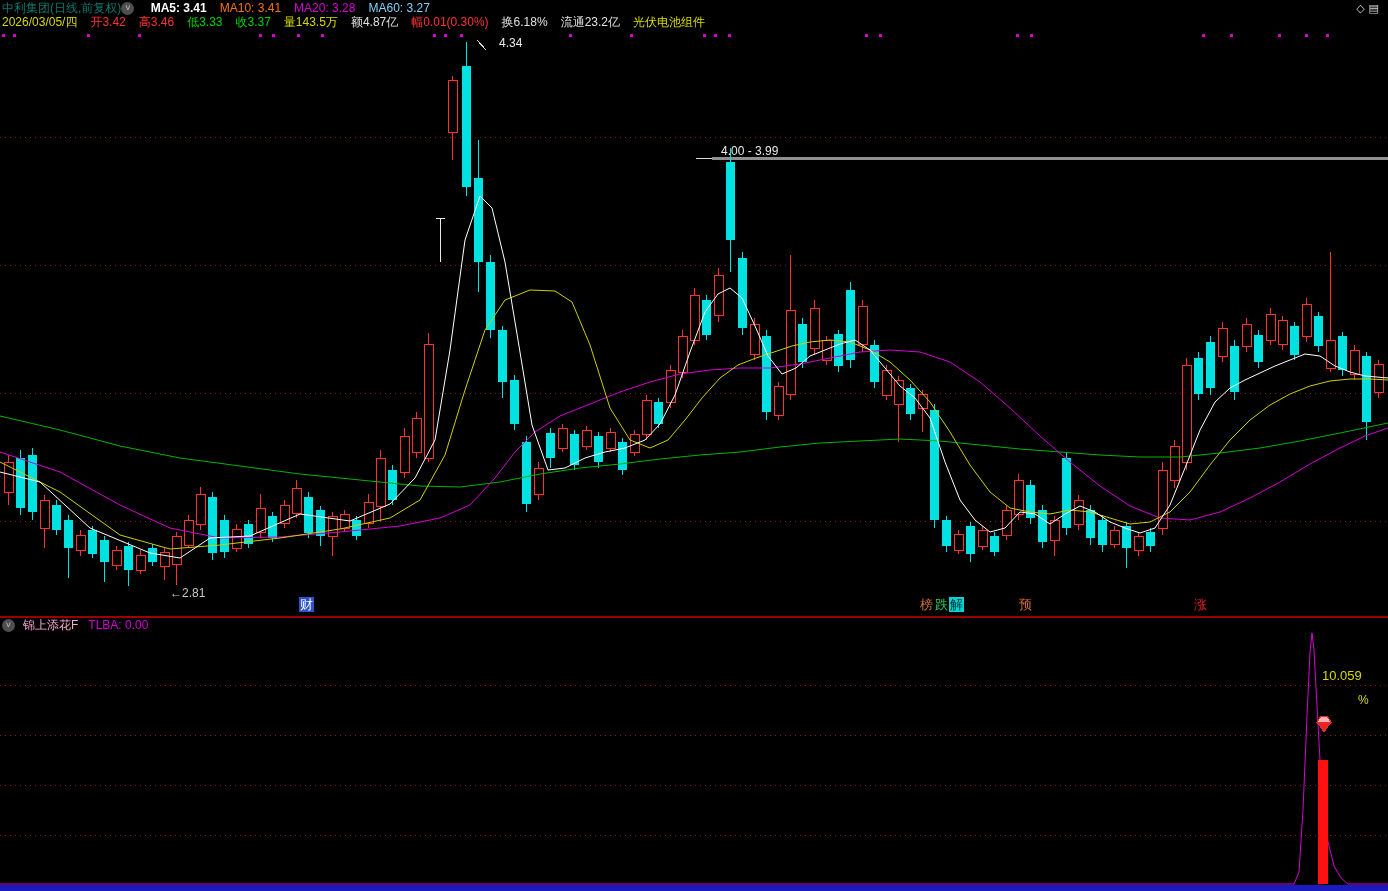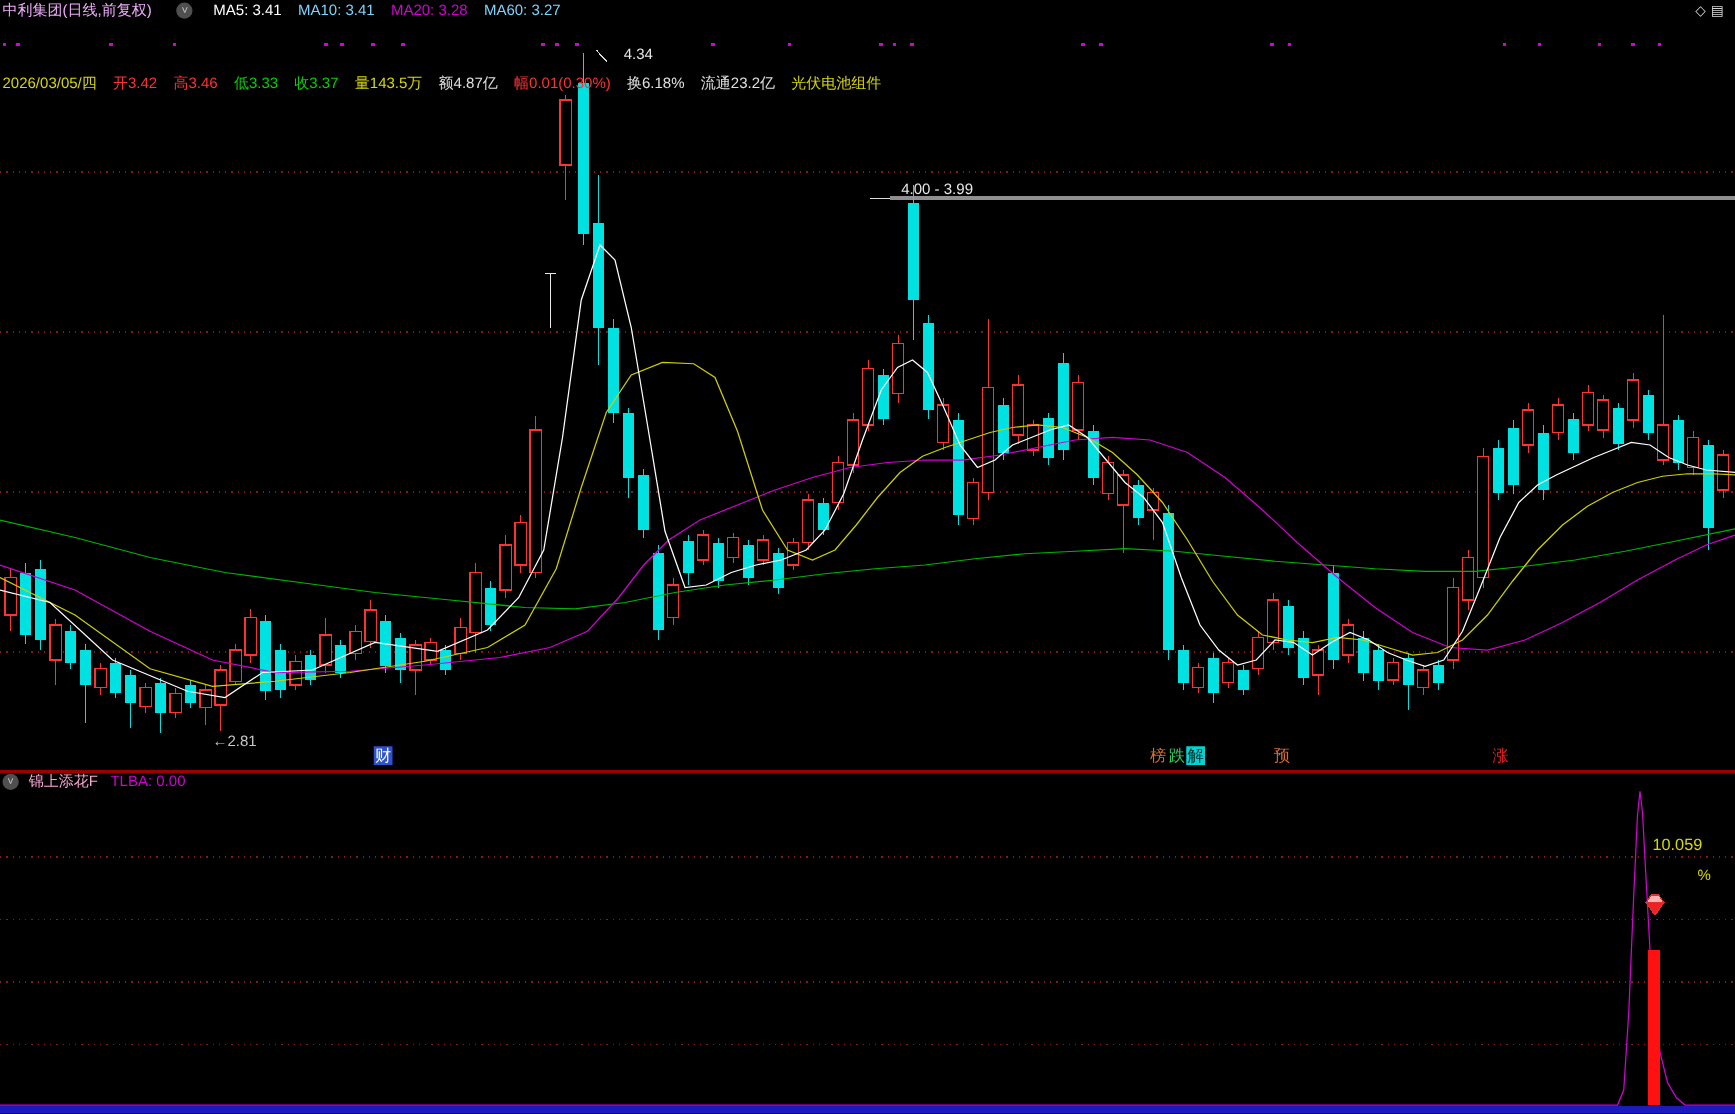--- a/index.html
+++ b/index.html
@@ -2,21 +2,21 @@
 <html><head>
 <meta charset="utf-8">
 <style>
   html,body{margin:0;padding:0;background:#000;}
   .screen{position:relative;width:1388px;height:891px;background:#000;overflow:hidden;
           font-family:"Liberation Sans","DejaVu Sans",sans-serif;}
   svg{position:absolute;left:0;top:0;}
   .hline{position:absolute;left:2px;white-space:nowrap;font-size:12px;line-height:14px;z-index:5;}
   .hline span{margin-right:13px;}
   #hline1{top:1px;}
-  #hline2{top:15px;margin-top:44px;}
+  #hline2{top:15px;}
   .chev{display:inline-block;width:13px;height:13px;border-radius:50%;background:#4f4f4f;color:#c8c8c8;
         font-size:9px;line-height:13px;text-align:center;vertical-align:middle;margin-right:8px;}
   .corner-icons{position:absolute;right:5px;top:2px;z-index:6;color:#d8d8d8;font-size:11px;letter-spacing:4px;}
   .lab{position:absolute;font-size:13px;line-height:15px;white-space:nowrap;z-index:5;}
   .lab span{padding:0 1px;}
   .ann{position:absolute;font-size:12px;white-space:nowrap;z-index:4;color:#e0e0e0;}
   #subhdr{position:absolute;left:2px;top:618px;font-size:12px;line-height:14px;z-index:5;}
   #subhdr .t{color:#f9a8d4;margin-right:10px;}
   #peak-label{position:absolute;left:1322px;top:668px;font-size:13px;color:#d8d800;z-index:5;text-align:right;}
   #pct-label{position:absolute;left:1358px;top:693px;font-size:12px;color:#d8d800;z-index:5;}
@@ -307,22 +307,22 @@
       <polyline points="0,884 1294,884 1299,872 1303,810 1307,716 1310,652 1312,633 1314,650 1317,706 1320,760 1324,806 1328,842 1334,866 1341,878 1348,884 1388,884" fill="none" stroke="#d400d4" stroke-width="1" shape-rendering="auto"></polyline>
       <rect x="1318" y="760" width="10" height="124" fill="#ff1111"></rect>
       <g>
         <polygon points="1317,722 1331,722 1327,716 1321,716" fill="#ffb0b0" stroke="#e03030"></polygon>
         <polygon points="1317,722 1331,722 1324,732" fill="#ee2222" stroke="#e03030"></polygon>
       </g>
       <rect x="0" y="885" width="1388" height="6" fill="#1a1abd"></rect>
     </svg>
 
   <div class="hline" id="hline1">
-    <span style="color:#f0abfc;margin-right:20px;">中利集团(日线,前复权)</span><span class="chev">˅</span>
-  <span style="color: rgb(255, 255, 255);">MA5: 3.41</span><span style="color: #7dd3fc;">MA10: 3.41</span><span style="color: rgb(212, 0, 212);">MA20: 3.28</span><span style="color: #7dd3fc;">MA60: 3.27</span></div>
+    <span style="color:#0f766e;margin-right:0;">中利集团(日线,前复权)</span><span class="chev">˅</span>
+  <span style="color: rgb(255, 255, 255); font-weight: bold;">MA5: 3.41</span><span style="color: #f97316;">MA10: 3.41</span><span style="color: rgb(212, 0, 212);">MA20: 3.28</span><span style="color: #7dd3fc;">MA60: 3.27</span></div>
 
   <div class="hline" id="hline2"><span style="color: rgb(216, 216, 0);">2026/03/05/四</span><span style="color: rgb(255, 50, 50);">开3.42</span><span style="color: rgb(255, 50, 50);">高3.46</span><span style="color: rgb(0, 210, 0);">低3.33</span><span style="color: rgb(0, 210, 0);">收3.37</span><span style="color: rgb(216, 216, 0);">量143.5万</span><span style="color: rgb(224, 224, 224);">额4.87亿</span><span style="color: rgb(255, 50, 50);">幅0.01(0.30%)</span><span style="color: rgb(224, 224, 224);">换6.18%</span><span style="color: rgb(224, 224, 224);">流通23.2亿</span><span style="color: rgb(216, 216, 0);">光伏电池组件</span></div>
 
   <div class="corner-icons">
     <span>◇</span><span>▤</span>
   </div>
 
   <div id="subhdr">
     <span class="chev">˅</span><span class="t">锦上添花F</span><span style="color:#d400d4;">TLBA: 0.00</span>
   </div>

